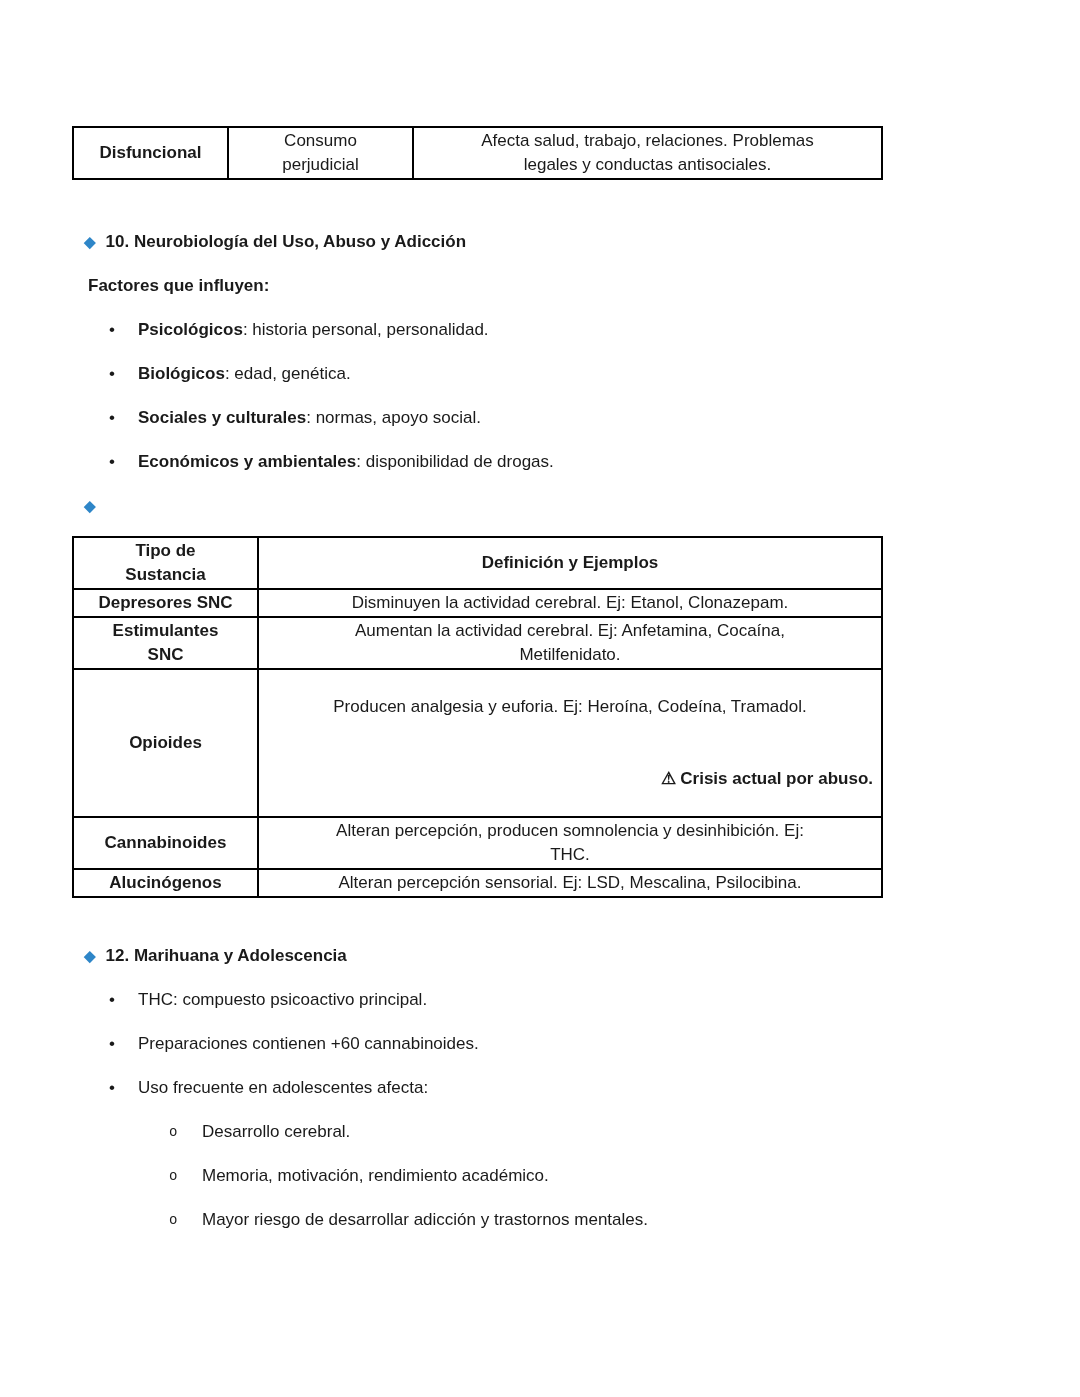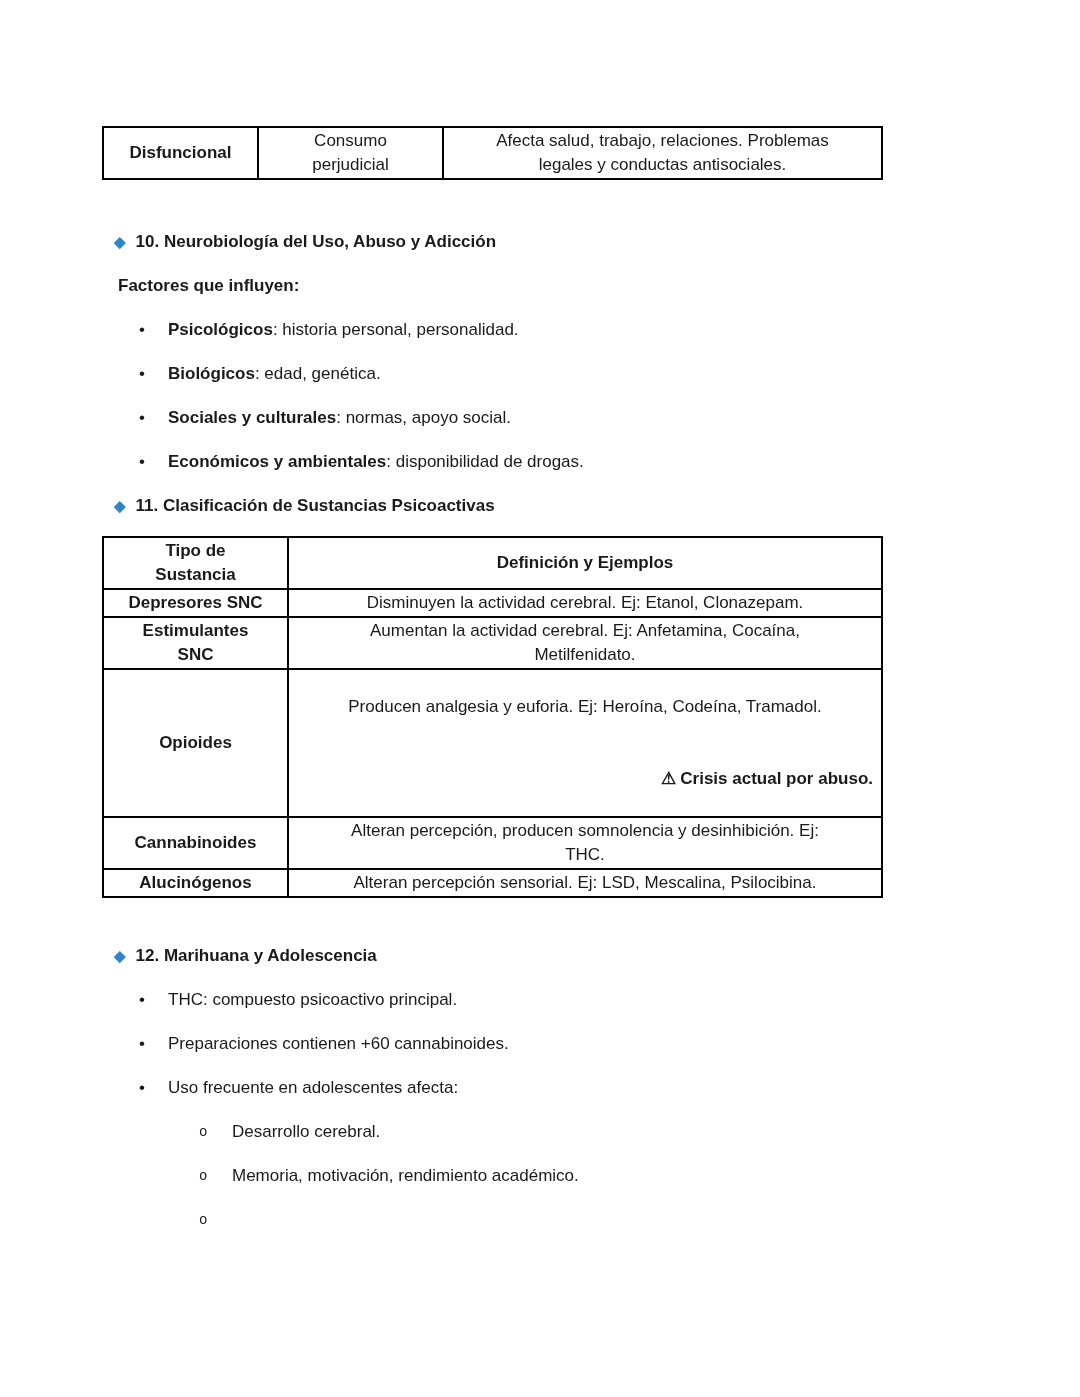--- a/index.html
+++ b/index.html
@@ -1,21 +1,21 @@
 <!DOCTYPE html>
 <html><head>
 <meta charset="utf-8">
 <style>
   * { box-sizing: border-box; }
   html, body { margin: 0; padding: 0; background: #ffffff; }
   .page {
     width: 1033px;
     height: 1397px;
     background: #ffffff;
-    padding: 126px 150px 40px 102px;
+    padding: 126px 150px 40px 72px;
     font-family: "Liberation Sans", sans-serif;
     font-size: 17px;
     line-height: 24px;
     color: #1a1a1a;
     overflow: hidden;
   }
 
   
   table { border-collapse: collapse; width: 100%; table-layout: fixed; }
   td, th {
@@ -110,21 +110,20 @@
     <li>
       <div class="li-row">
         <span class="marker">•</span>
         <span><span class="lead">Económicos y ambientales</span><span>: disponibilidad de drogas.</span></span>
       </div>
     </li>
   </ul>
 
   <div class="heading h11">
     <span class="diamond" style="color: rgb(46, 134, 200);">◆</span>
-    <span>11. Clasificación de Sustancias Psicoactivas</span>
   </div>
 
   <table>
     <colgroup>
         <col style="width:185px">
         <col>
       </colgroup>
     <tbody>
         <tr>
       <th>Tipo de
@@ -194,19 +193,20 @@
         </li>
         <li>
           <div class="li-row">
             <span class="marker">o</span>
             <span>Memoria, motivación, rendimiento académico.</span>
           </div>
         </li>
         <li>
           <div class="li-row">
             <span class="marker">o</span>
+            <span>Mayor riesgo de desarrollar adicción y trastornos mentales.</span>
           </div>
         </li>
       </ul>
     </li>
   </ul>
 
 </div>
 
 </body></html>

